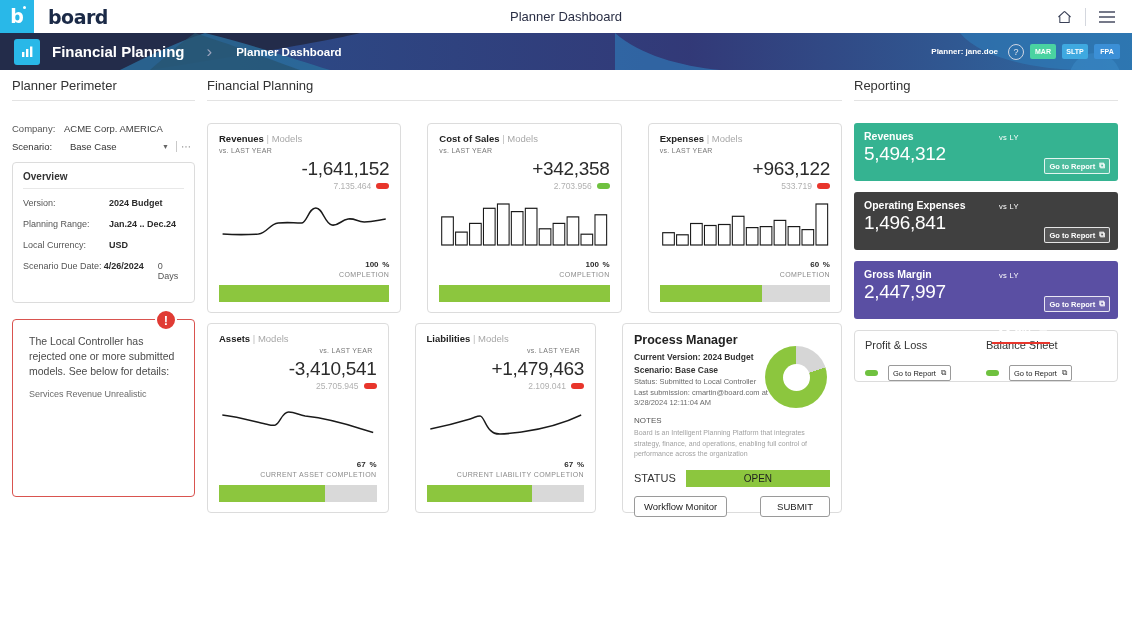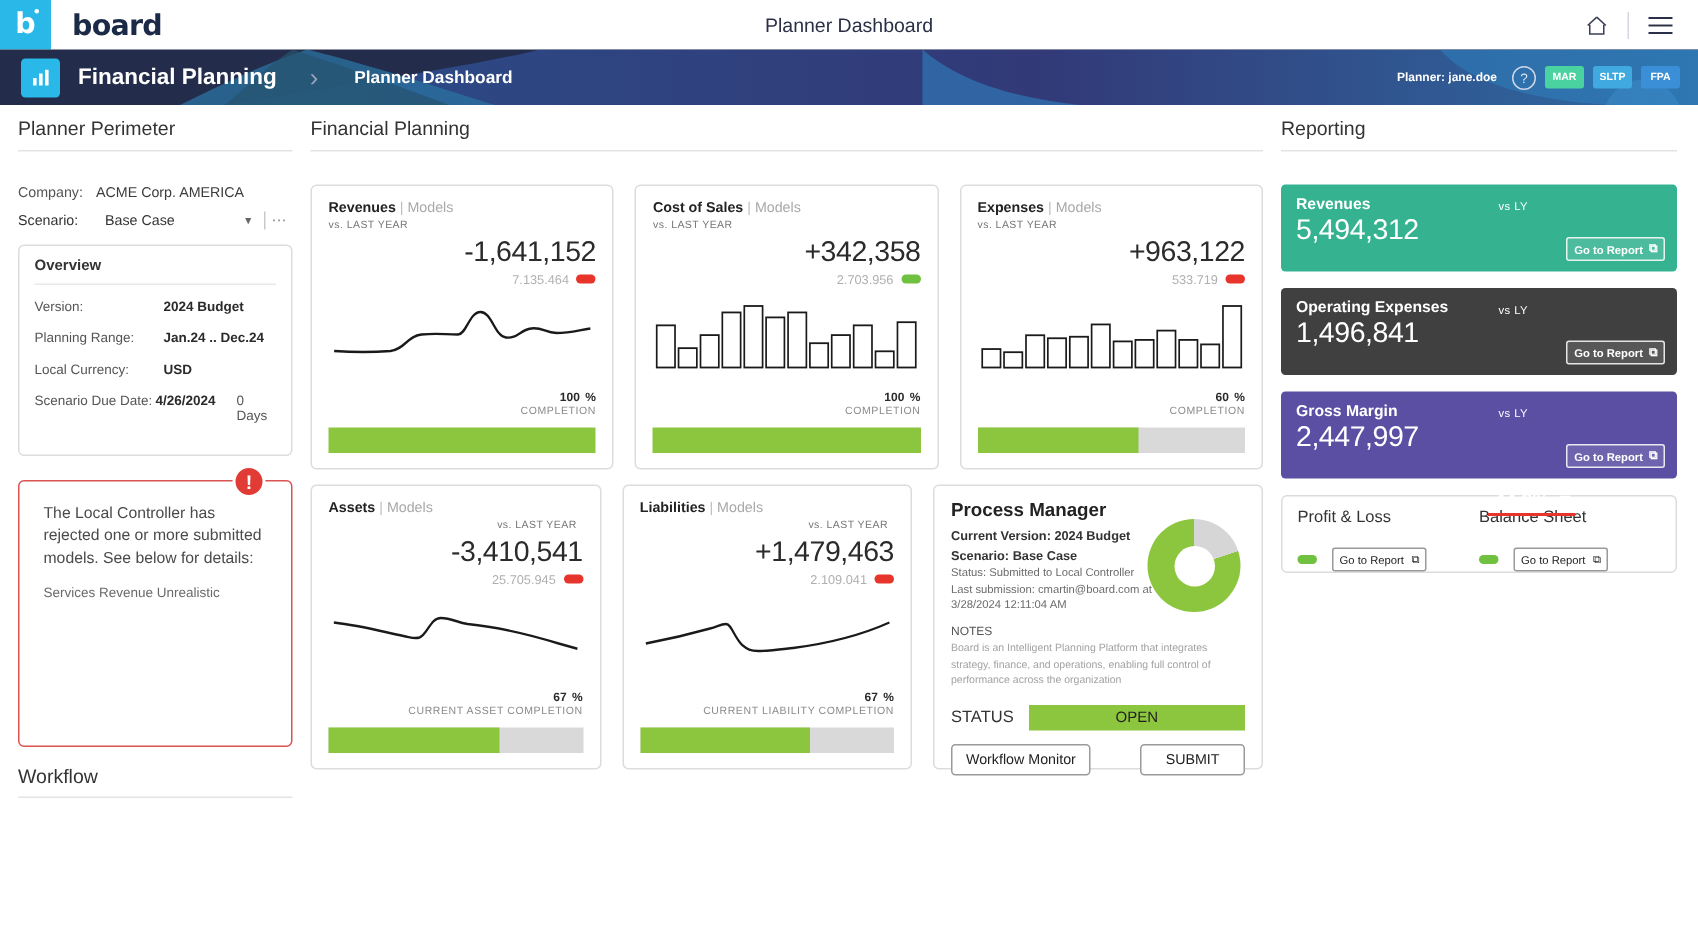--- a/index.html
+++ b/index.html
@@ -65,21 +65,21 @@
 
   .alert-wrap { position:relative; margin-top:16px; }
   .alert-box { border:1px solid #d9534f; border-radius:4px; height:178px; padding:14px 12px 10px 16px; }
   .alert-badge { position:absolute; top:-10px; right:18px; width:22px; height:22px; border-radius:50%; background:#e03b34; color:#fff; font-weight:bold; font-size:13px; display:flex; align-items:center; justify-content:center; border:2px solid #fff;}
   .alert-main { font-size:10.5px; color:#4a4a4a; line-height:1.45; }
   .alert-sub { font-size:9px; color:#6a6a6a; margin-top:9px; }
 
   .wf-head { font-size:13px; color:#333; padding:12px 0 6px 0; border-bottom:1px solid #e3e3e3; margin-bottom:8px;}
 
   
-  .kpi-grid { display:grid; grid-template-columns:repeat(3,1fr); gap:14px; }
+  .kpi-grid { display:grid; grid-template-columns:repeat(3,1fr); gap:26px; }
   .kpi { border:1px solid #dcdcdc; border-radius:4px; height:190px; padding:9px 11px 10px 11px; position:relative; display:flex; flex-direction:column;}
   .kpi-title { font-size:9.5px; font-weight:bold; color:#222; }
   .kpi-title .sep { color:#bdbdbd; font-weight:normal; }
   .kpi-title .models { color:#a8a8a8; font-weight:normal; }
   .kpi-vs { font-size:7px; color:#777; letter-spacing:.3px; margin-top:3px;}
   .kpi-vs.right { text-align:right; margin-right:4px;}
   .kpi-big { text-align:right; font-size:19px; color:#2b2b2b; margin-top:4px; letter-spacing:-0.3px;}
   .kpi-sub { text-align:right; font-size:8.5px; color:#b0b0b0; margin-top:1px; display:flex; justify-content:flex-end; align-items:center; gap:5px;}
   .pill { width:13px; height:6px; border-radius:3px; display:inline-block;}
   .pill.red { background:#e8352b; }
@@ -231,21 +231,20 @@
     </div>
 
     <div class="alert-wrap">
       <div class="alert-badge">!</div>
       <div class="alert-box">
         <div class="alert-main">The Local Controller has rejected one or more submitted models. See below for details:</div>
         <div class="alert-sub">Services Revenue  Unrealistic</div>
       </div>
     </div>
 
-    <div class="wf-head">Workflow</div>
   </div>
 
   <div class="col-mid">
     <div class="sec-head">Financial Planning</div>
 
     <div class="kpi-grid">
 
       <div class="kpi">
         <div class="kpi-title">
           <span>Revenues</span>

